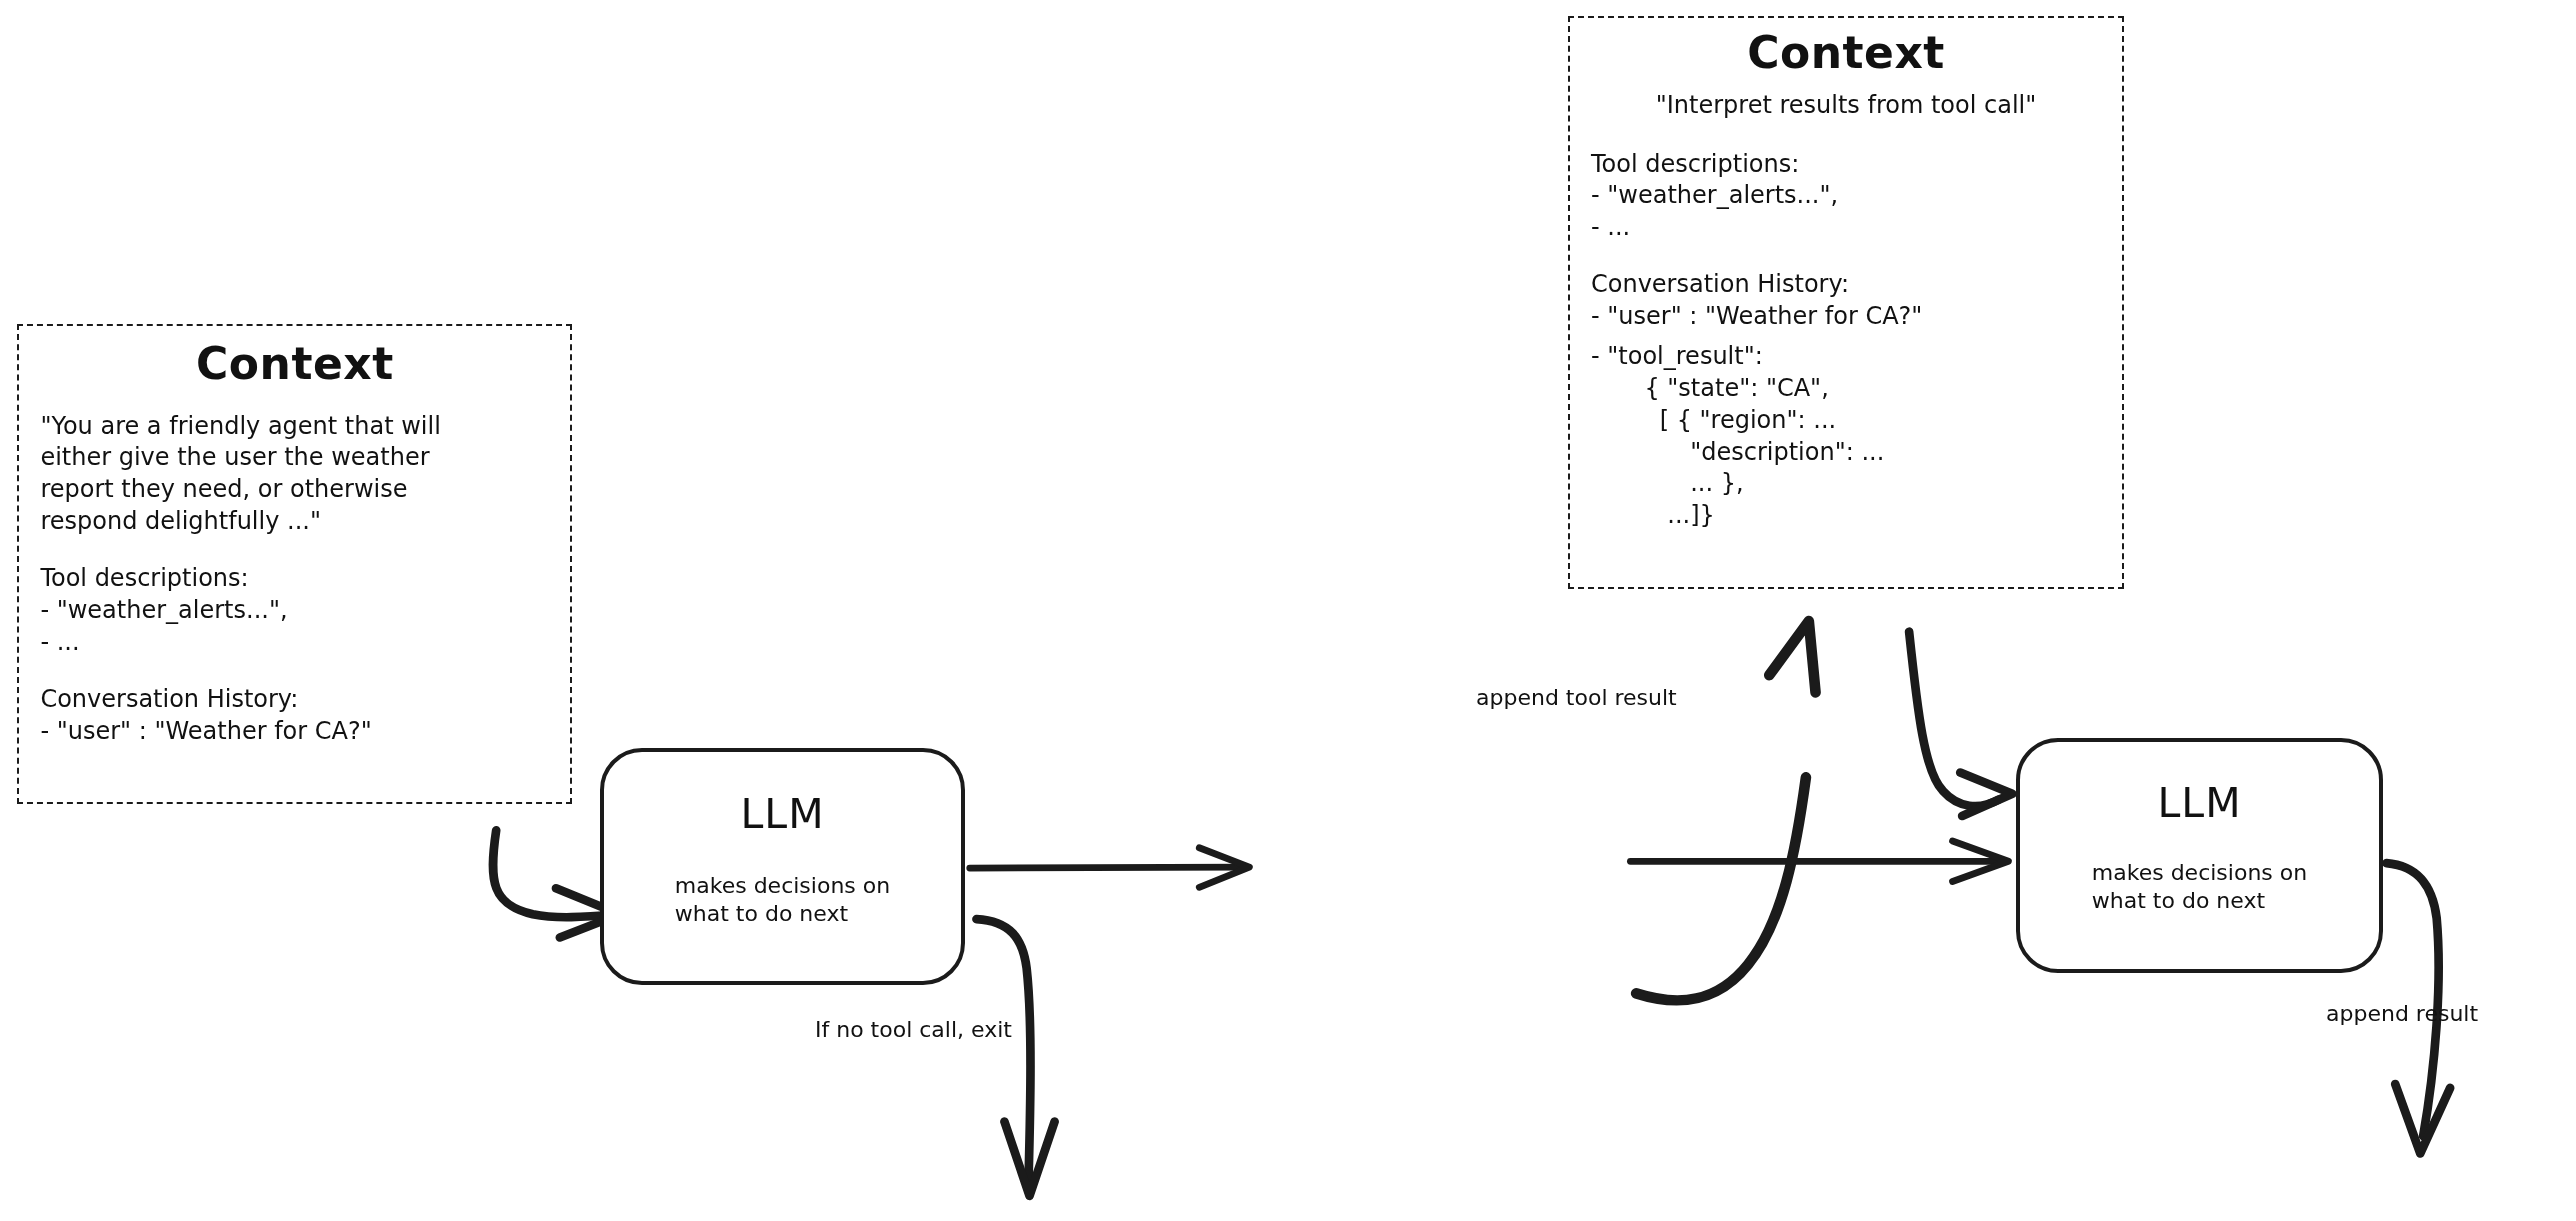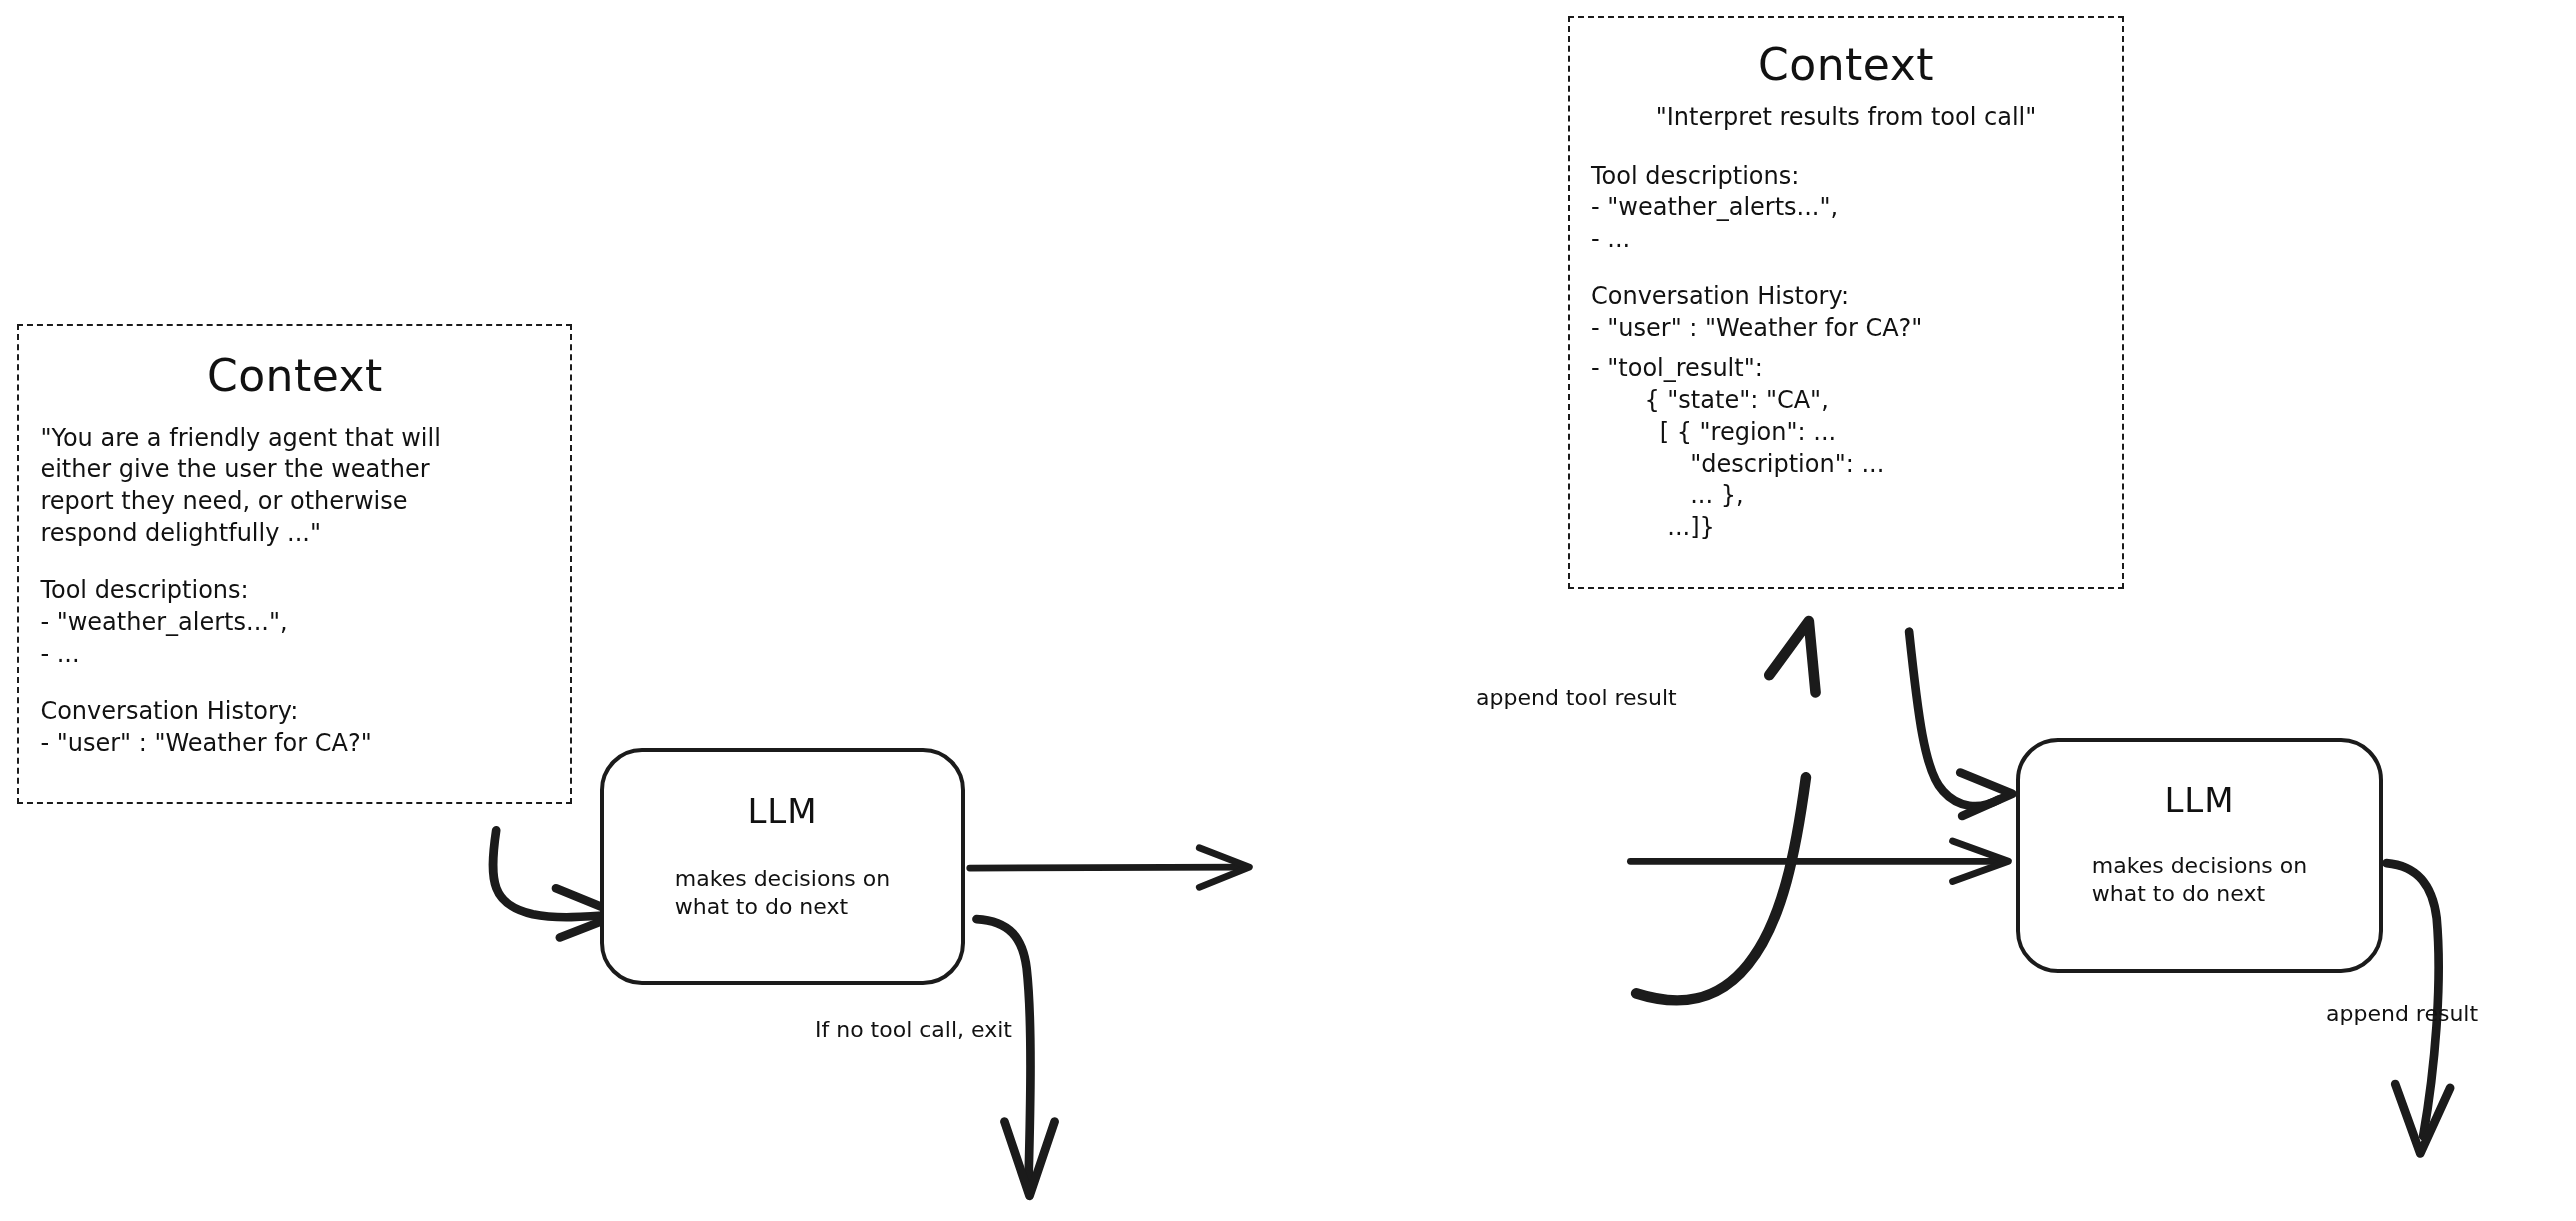--- a/index.html
+++ b/index.html
@@ -26,24 +26,24 @@
   .context-box {
     position: absolute;
     box-sizing: border-box;
     border: 2.9px dashed #1b1b1b;
     background: transparent;
     color: #111111;
   }
   .context-title {
     text-align: center;
     font-size: 44px;
-    font-weight: 400;
+    font-weight: 700;
     letter-spacing: 0.5px;
     line-height: 1.05;
-    margin: 12px;
+    margin: 0;
     padding: 0;
   }
   .context-body {
     font-size: 24px;
     line-height: 1.33;
     white-space: pre-wrap;
     margin: 0;
     padding: 0;
   }
   .ctx-left {
@@ -77,21 +77,21 @@
     box-sizing: border-box;
     border: 4.8px solid #1b1b1b;
     border-radius: 42px;
     background: #ffffff;
     display: flex;
     flex-direction: column;
     align-items: center;
     color: #111111;
   }
   .node-title {
-    font-size: 34px;
+    font-size: 41px;
     line-height: 1;
     letter-spacing: 1px;
   }
   .node-sub {
     font-size: 22px;
     line-height: 1.28;
     text-align: left;
     white-space: pre-line;
   }
   .node-llm-1 { left: 600px; top: 748px; width: 365px; height: 237px; }

